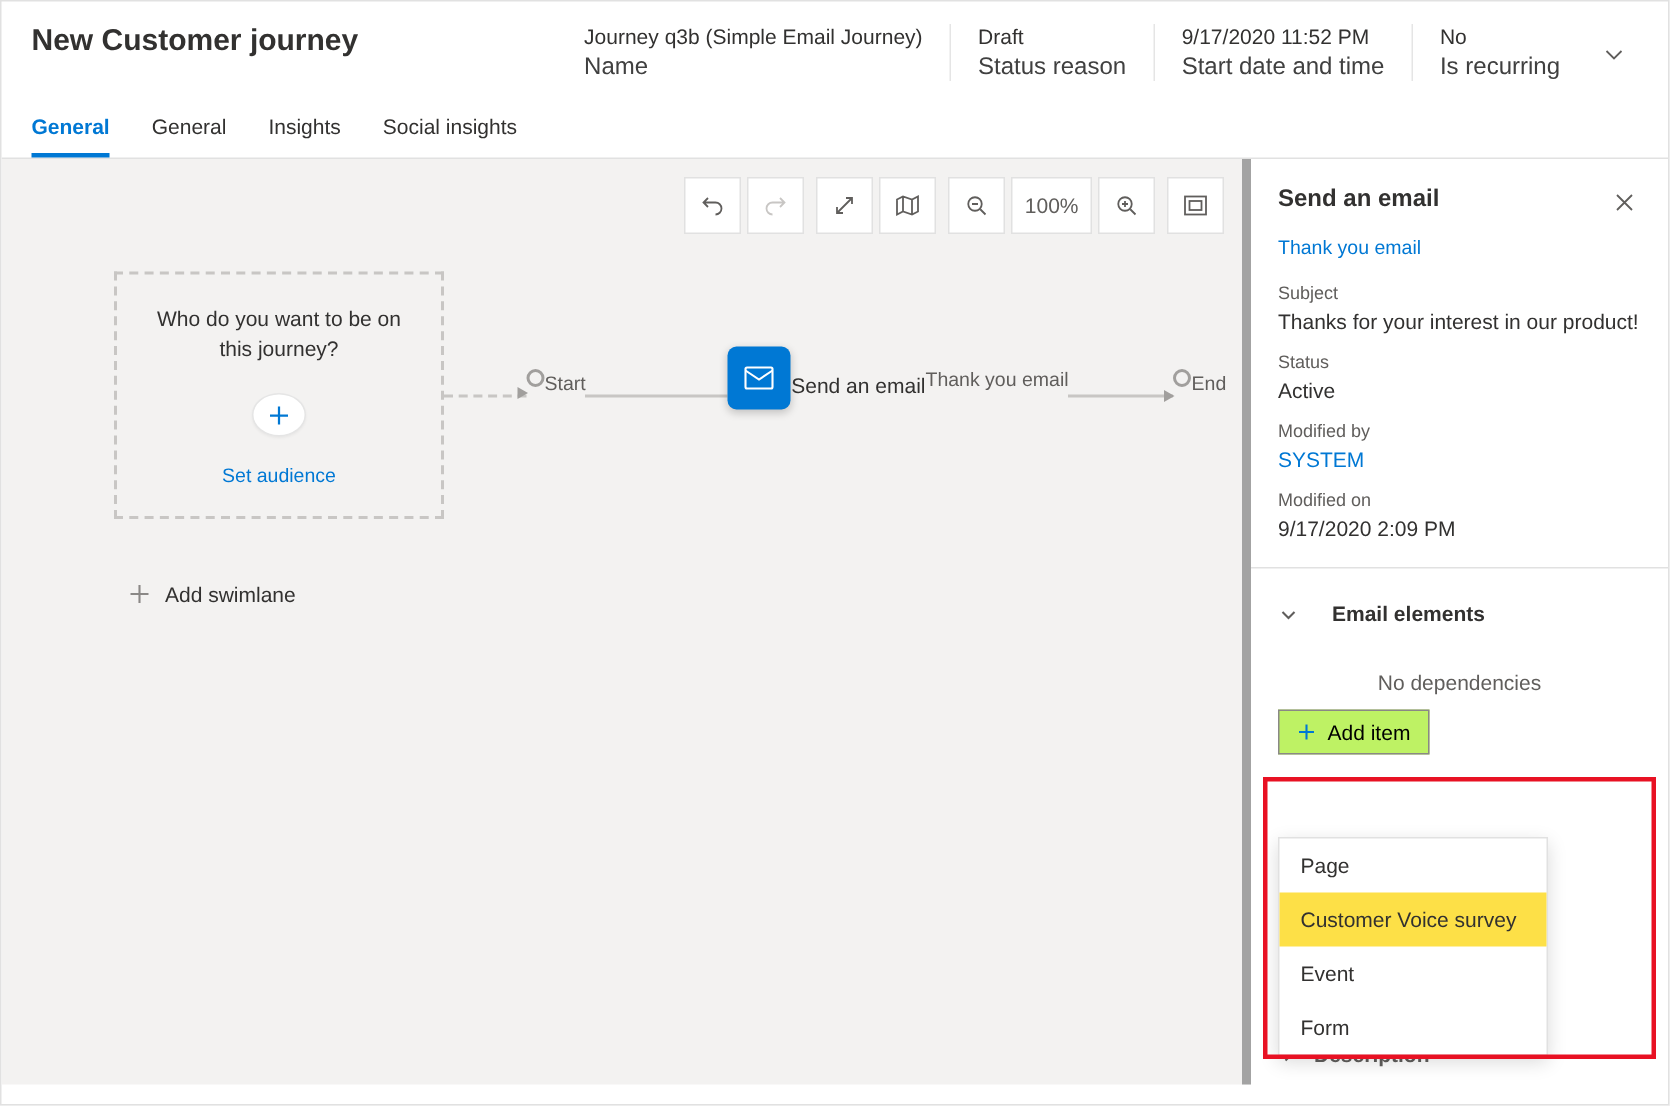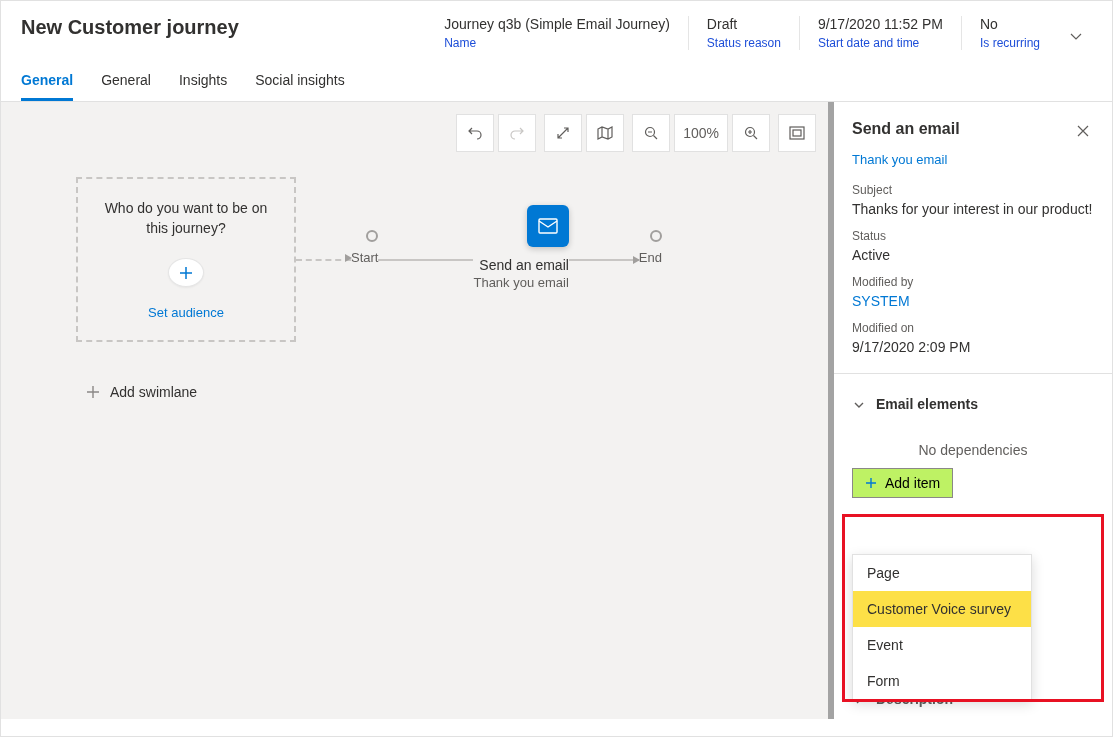--- a/index.html
+++ b/index.html
@@ -5,21 +5,21 @@
 * { box-sizing: border-box; margin: 0; padding: 0; font-family: "Segoe UI", -apple-system, sans-serif; }
 body { width: 1113px; height: 737px; background: #fff; border: 1px solid #e1e1e1; position: relative; overflow: hidden; color: #323130; }
 
 
 .header { display: flex; align-items: flex-start; padding: 15px 20px 10px; border-bottom: none; }
 .page-title { font-size: 20px; font-weight: 600; flex: 1; }
 .meta { display: flex; align-items: flex-start; }
 .meta-item { padding: 0 18px; border-left: 1px solid #e5e5e5; }
 .meta-item:first-child { border-left: none; }
 .meta-value { font-size: 14px; color: #323130; }
-.meta-label { font-size: 12px; color: #1d4ed8; margin-top: 4px; }
+.meta-label { font-size: 16px; color: #404040; margin-top: 4px; }
 .expand-chevron { padding: 12px 8px 0 10px; cursor: pointer; }
 
 
 .tabs { display: flex; gap: 28px; padding: 0 20px; border-bottom: 1px solid #e1e1e1; }
 .tab { padding: 12px 0 10px; font-size: 14px; cursor: pointer; border-bottom: 3px solid transparent; }
 .tab.active { border-bottom-color: #0078d4; font-weight: 600; color: #0078d4; }
 
 
 .body { display: flex; height: calc(100% - 118px); }
 .canvas-area { flex: 1; background: #f3f2f1; position: relative; border-right: 6px solid #a3a3a3; }
@@ -38,42 +38,42 @@
 .audience-prompt { font-size: 14px; color: #323130; margin-bottom: 20px; line-height: 1.4; }
 .plus-circle { width: 36px; height: 36px; border-radius: 50%; background: #fff; border: 1px solid #e5e5e5; display: flex; align-items: center; justify-content: center; cursor: pointer; margin-bottom: 18px; box-shadow: 0 1px 2px rgba(0,0,0,0.05); }
 .plus-circle svg { stroke: #0078d4; }
 .audience-link { font-size: 13px; color: #0078d4; cursor: pointer; }
 
 .flow-line { height: 2px; background: transparent; position: relative; display: flex; align-items: center; }
 .dashed-line { width: 55px; border-top: 2px dashed #c8c6c4; }
 .solid-line { width: 95px; border-top: 2px solid #c8c6c4; position: relative; }
 .arrow-head { position: absolute; right: -1px; top: -5px; width: 0; height: 0; border-left: 7px solid #a19f9d; border-top: 4px solid transparent; border-bottom: 4px solid transparent; }
 
-.node-col { display: flex; flex-direction: column; align-items: flex-end; position: relative; }
+.node-col { display: flex; flex-direction: row; align-items: center; position: relative; }
 .node-dot { width: 12px; height: 12px; border-radius: 50%; border: 2px solid #a19f9d; background: #f3f2f1; }
 .node-label { font-size: 13px; color: #605e5c; margin-top: 8px; }
 
 .email-tile { width: 42px; height: 42px; border-radius: 6px; background: #0078d4; display: flex; align-items: center; justify-content: center; box-shadow: 0 2px 6px rgba(0,0,0,0.2); }
 .email-title { font-size: 14px; color: #323130; margin-top: 10px; font-weight: 400; }
 .email-sub { font-size: 13px; color: #605e5c; margin-top: 2px; }
 
 .add-swimlane { position: absolute; top: 282px; left: 85px; display: flex; align-items: center; gap: 10px; font-size: 14px; color: #323130; cursor: pointer; }
 .add-swimlane svg { stroke: #8a8886; }
 
 
 .panel-header { padding: 18px 18px 6px; display: flex; justify-content: space-between; align-items: flex-start; }
 .panel-title { font-size: 16px; font-weight: 600; }
 .panel-link { font-size: 13px; color: #0078d4; padding: 0 18px 10px; display: block; cursor: pointer; }
 .panel-field { padding: 6px 18px; }
 .panel-field-label { font-size: 12px; color: #605e5c; margin-bottom: 4px; }
 .panel-field-value { font-size: 14px; color: #323130; }
 .panel-field-value.link { color: #0078d4; cursor: pointer; }
 .panel-divider { height: 1px; background: #e1e1e1; margin: 12px 0; }
 
-.panel-section-h { display: flex; align-items: flex-end; gap: 10px; padding: 10px 18px; font-size: 14px; font-weight: 600; cursor: pointer; }
+.panel-section-h { display: flex; align-items: flex-end; gap: 22px; padding: 10px 18px; font-size: 14px; font-weight: 600; cursor: pointer; }
 .no-deps { text-align: center; font-size: 14px; color: #605e5c; padding: 20px 0 10px; }
 
 .add-item-btn { margin: 0 0 0 18px; border: 1px solid #8a8886; background: #bef264; padding: 6px 12px; font-size: 14px; display: inline-flex; align-items: center; gap: 8px; cursor: pointer; }
 
 .dropdown-menu { position: absolute; left: 18px; width: 180px; background: #fff; border: 1px solid #e1e1e1; box-shadow: 0 4px 12px rgba(0,0,0,0.15); z-index: 5; }
 .dropdown-item { padding: 10px 14px; font-size: 14px; cursor: pointer; }
 .dropdown-item.hover { background: #fde047; }
 
 .highlight-box { position: absolute; border: 3px solid #e81123; pointer-events: none; z-index: 10; }
 

